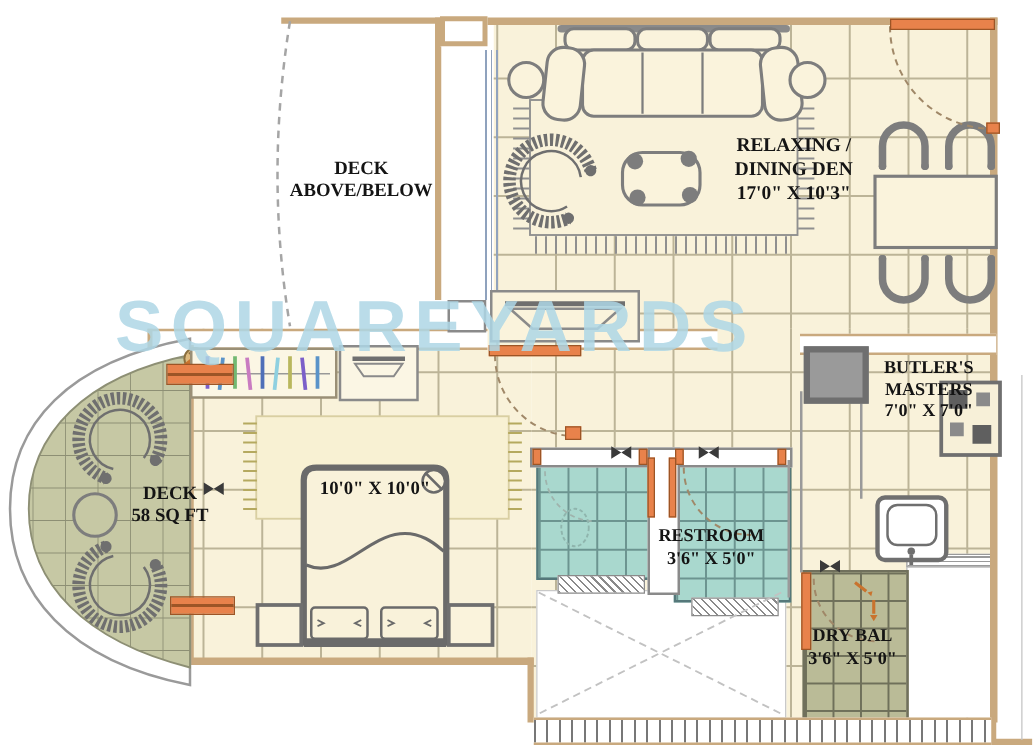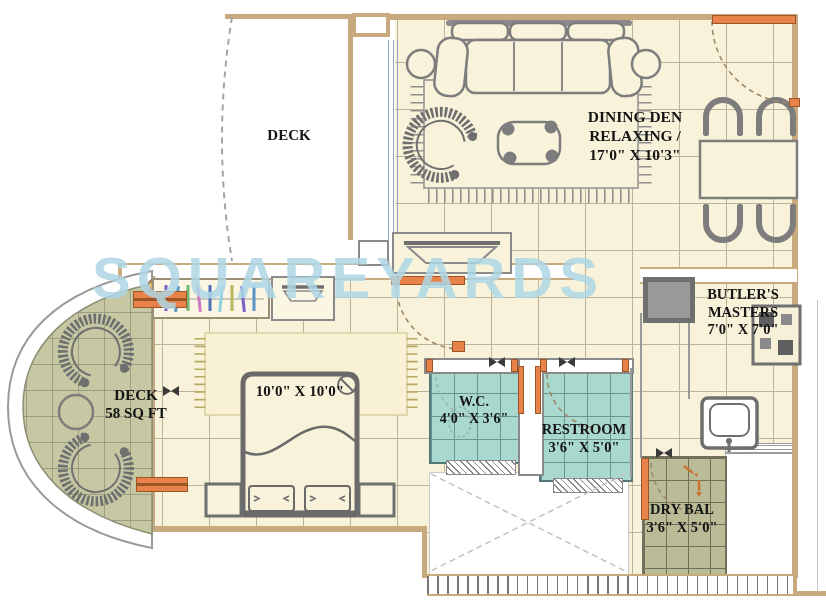--- a/index.html
+++ b/index.html
@@ -292,46 +292,43 @@
     <g transform="translate(664,453)">
         <path d="M-8 -5 L0 0 L-8 5 Z M8 -5 L0 0 L8 5 Z" fill="#3a3a3a"></path>
       </g>
     <g transform="translate(171,391)">
         <path d="M-8 -5 L0 0 L-8 5 Z M8 -5 L0 0 L8 5 Z" fill="#3a3a3a"></path>
       </g>
   </svg>
 
   <div class="abs label" style="left:228px;top:126px;width:122px;font-size:15px;">
     <div>DECK</div>
+    <div>ABOVE/BELOW</div>
   </div>
   <div class="abs label" style="left:568px;top:108px;width:134px;font-size:15.5px;">
+    <div>RELAXING /</div>
     <div>DINING DEN</div>
-    <div>RELAXING /</div>
     <div>17'0" X 10'3"</div>
   </div>
   <div class="abs label" style="left:693px;top:286px;width:100px;font-size:14.5px;">
     <div>BUTLER'S</div>
     <div>MASTERS</div>
     <div>7'0" X 7'0"</div>
   </div>
   <div class="abs label" style="left:90px;top:386px;width:92px;font-size:15px;">
     <div>DECK</div>
     <div>58 SQ FT</div>
   </div>
   <div class="abs label" style="left:240px;top:382px;width:120px;font-size:15px;">
     <div>10'0" X 10'0"</div>
   </div>
-  <div class="abs label" style="left:429px;top:393px;width:90px;font-size:14px;">
-    <div>W.C.</div>
-    <div>4'0" X 3'6"</div>
-  </div>
-  <div class="abs label" style="left:537px;top:421px;width:94px;font-size:14.5px;">
+  <div class="abs label" style="left:522px;top:421px;width:94px;font-size:14.5px;">
     <div>RESTROOM</div>
     <div>3'6" X 5'0"</div>
   </div>
   <div class="abs label" style="left:638px;top:501px;width:88px;font-size:14.5px;">
     <div>DRY BAL</div>
     <div>3'6" X 5'0"</div>
   </div>
 
-  <div class="abs watermark" style="left:92px;top:244px;">SQUAREYARDS</div>
+  <div class="abs watermark" style="left:92px;top:228px;">SQUAREYARDS</div>
 
 </div>
 
 </body></html>

